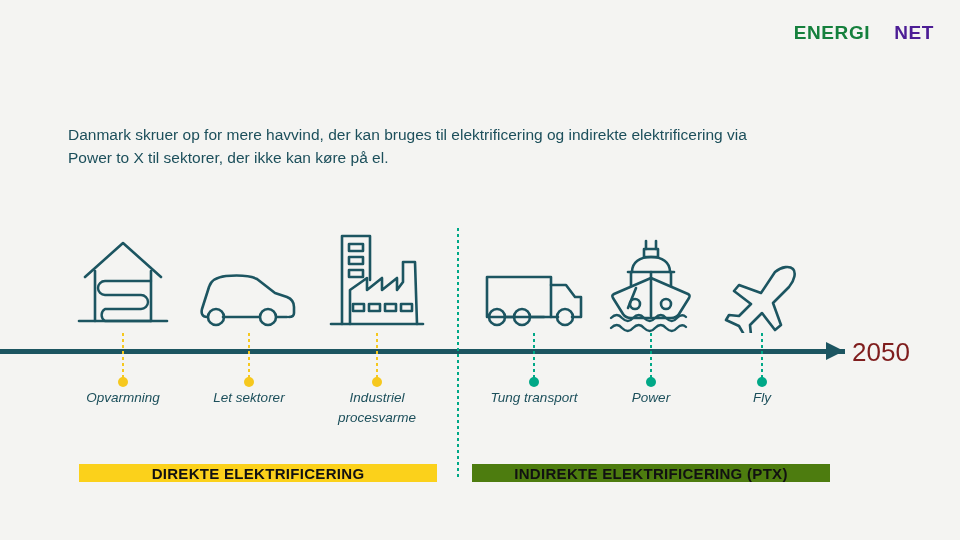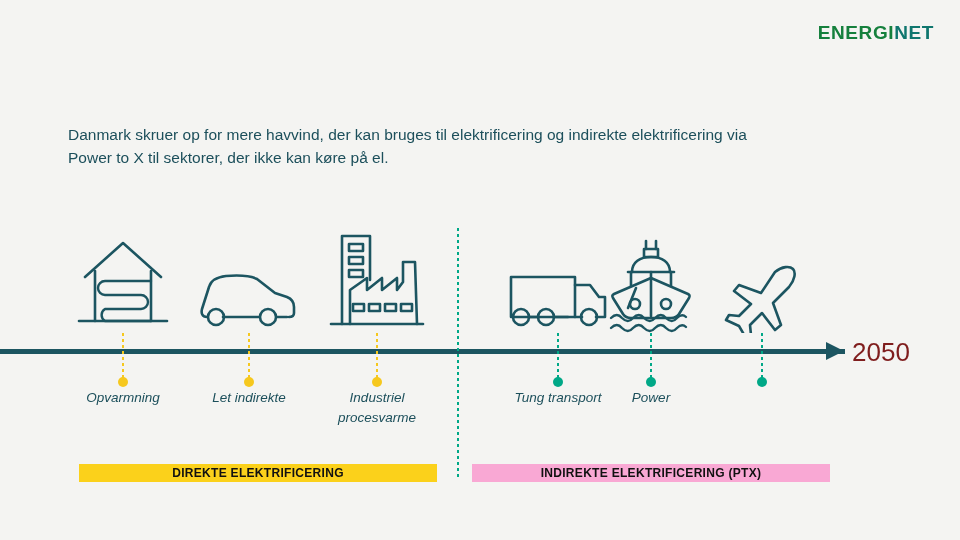--- a/index.html
+++ b/index.html
@@ -15,21 +15,21 @@
     background: #f4f4f2;
   }
 
   
   #logo {
     position: absolute; right: 26px; top: 22px;
     font-size: 19px; font-weight: 700; letter-spacing: 0.6px;
     white-space: nowrap;
   }
   #logo .part-a { color: #15803d; }
-  #logo .part-b { color: #0f766e; }
+  #logo .part-b { color: #4c1d95; padding-left: 24px; }
 
   
   #title {
     position: absolute; left: 76px; top: 66px;
     font-size: 35px; font-weight: 300; letter-spacing: 0.5px;
     color: #1c4f5b; white-space: nowrap;
   }
   #subtitle {
     position: absolute; left: 68px; top: 123px; width: 680px;
     font-size: 15.5px; font-weight: 400; line-height: 1.5;
@@ -89,25 +89,25 @@
   .item.right .dot { background: #00a887; }
   .item .label {
     position: absolute; top: 163px; left: 0; width: 100%;
     font-size: 13.5px; color: #1c4f5b; line-height: 1.45; font-style: italic;
   }
 
   
   .catbar {
     position: absolute; top: 464px; height: 18px;
     display: flex; align-items: center; justify-content: center;
-    font-size: 12px; font-weight: 700; letter-spacing: 0.3px;
+    font-size: 15px; font-weight: 700; letter-spacing: 0.3px;
     color: #111111; white-space: nowrap;
   }
   #catbar-direct { left: 79px; width: 358px; background: #fbd11b; }
-  #catbar-indirect { left: 472px; width: 358px; background: #f9a8d4; }
+  #catbar-indirect { left: 472px; width: 358px; background: #4d7c0f; }
 </style>
 </head>
 <body>
 
 <div id="slide">
 
   <div id="logo">
     <span class="part-a">ENERGI</span><span class="part-b">NET</span>
   </div>
 
@@ -139,21 +139,21 @@
       <svg width="100" height="72" viewBox="0 0 100 72" fill="none" stroke="#1c5561" stroke-width="2.6" stroke-linecap="round" stroke-linejoin="round">
         <path d="M8 56 C3 56 2 52 3 48 L10 26 C12 19 18 16 27 15 C40 14 52 15 58 18 L76 32 L88 36 C93 38 95 41 95 46 L95 52 C95 55 93 56 90 56"></path>
         <path d="M24 56 L60 56"></path>
         <path d="M78 56 L88 56"></path>
         <circle cx="17" cy="56" r="8"></circle>
         <circle cx="69" cy="56" r="8"></circle>
       </svg>
     </div>
     <div class="stem"></div>
     <div class="dot"></div>
-    <div class="label">Let indirekte</div>
+    <div class="label">Let sektorer</div>
   </div>
 
   <div class="item left" style="left:307px">
     <div class="icon">
       <svg width="104" height="105" viewBox="0 0 104 105" fill="none" stroke="#1c5561" stroke-width="2.6" stroke-linecap="round" stroke-linejoin="round">
         <path d="M17 96 L17 8 L45 8 L45 52"></path>
         <path d="M6 96 L98 96"></path>
         <path d="M25 96 L25 62 L42 50 L42 62 L57 50 L57 62 L72 50 L72 62 L78 54 L78 34 L90 34 L92 96"></path>
         <rect x="24" y="16" width="14" height="7"></rect>
         <rect x="24" y="29" width="14" height="7"></rect>
@@ -163,21 +163,21 @@
         <rect x="60" y="76" width="11" height="7"></rect>
         <rect x="76" y="76" width="11" height="7"></rect>
       </svg>
     </div>
     <div class="stem"></div>
     <div class="dot"></div>
     <div class="label" style="white-space:pre-line">Industriel
 procesvarme</div>
   </div>
 
-  <div class="item right" style="left:488px">
+  <div class="item right" style="left:464px">
     <div class="icon">
       <svg width="104" height="70" viewBox="0 0 104 70" fill="none" stroke="#1c5561" stroke-width="2.6" stroke-linecap="round" stroke-linejoin="round">
         <rect x="5" y="14" width="64" height="40"></rect>
         <path d="M69 22 L84 22 L93 34 L99 34 L99 54 L90 54"></path>
         <path d="M69 54 L76 54"></path>
         <path d="M23 54 L33 54"></path>
         <path d="M48 54 L62 54"></path>
         <circle cx="15" cy="54" r="8"></circle>
         <circle cx="40" cy="54" r="8"></circle>
         <circle cx="83" cy="54" r="8"></circle>
@@ -213,20 +213,21 @@
   </div>
 
   <div class="item right" style="left:692px">
     <div class="icon">
       <svg width="86" height="70" viewBox="0 0 86 70" fill="none" stroke="#1c5561" stroke-width="2.6" stroke-linecap="round" stroke-linejoin="round">
         <path d="M56 9 C63 3 71 3 74 6 C77 9 76 17 70 24 L54 40 L62 62 L56 67 L43 50 L31 62 L32 72 L27 75 L20 63 L7 57 L10 52 L20 53 L32 41 L15 28 L20 22 L42 30 L56 9 Z"></path>
       </svg>
     </div>
     <div class="stem"></div>
     <div class="dot"></div>
+    <div class="label">Fly</div>
   </div>
 
   <div id="catbar-direct" class="catbar">
     <span>DIREKTE ELEKTRIFICERING</span>
   </div>
   <div id="catbar-indirect" class="catbar">
     <span>INDIREKTE ELEKTRIFICERING (PTX)</span>
   </div>
 
 </div>

